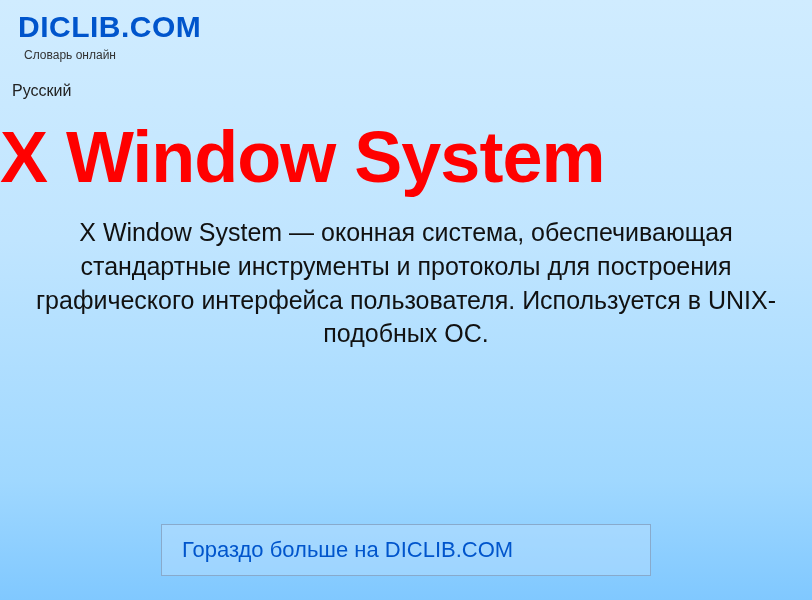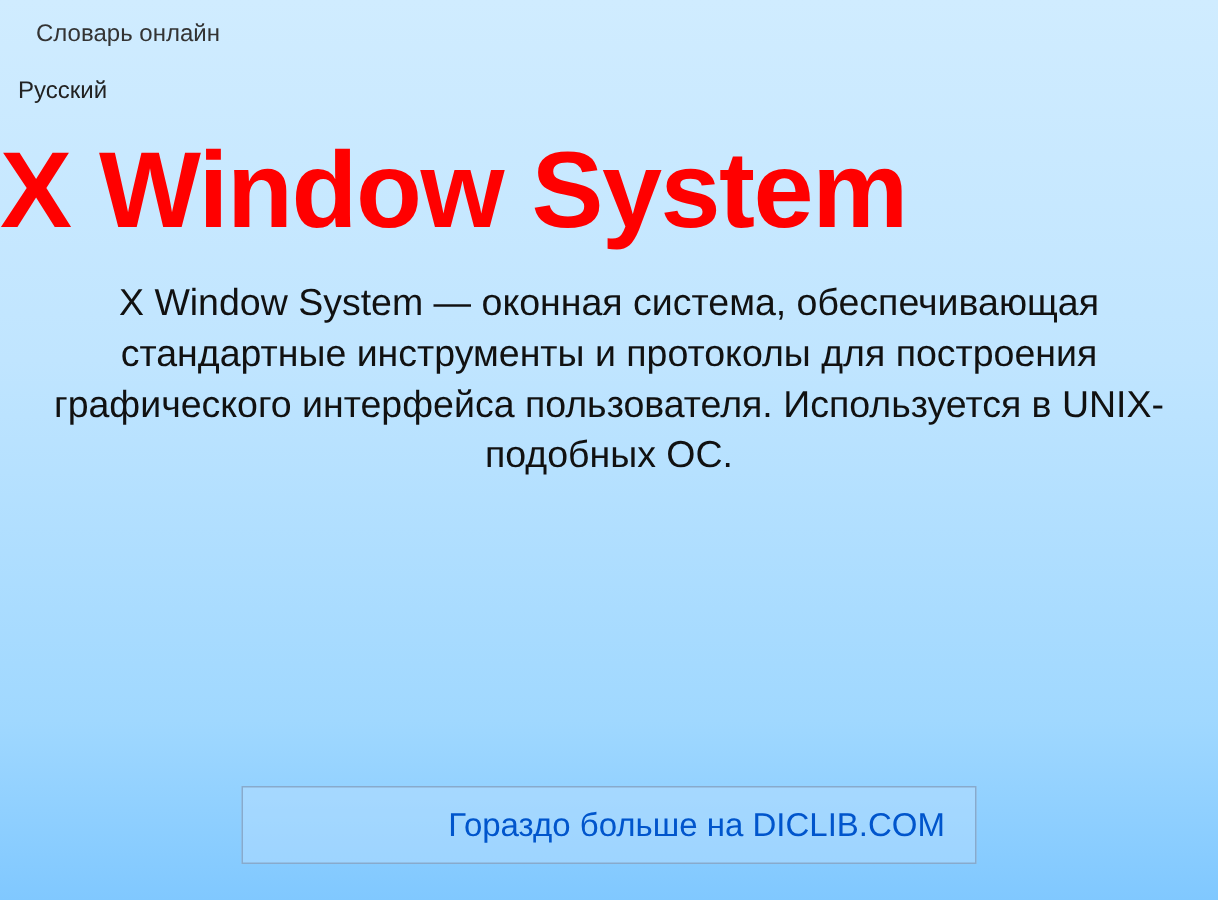--- a/index.html
+++ b/index.html
@@ -19,21 +19,21 @@
       padding: 10px 18px 6px 18px;
     }
     .site-name {
       color: #0055cc;
       font-size: 30px;
       font-weight: bold;
       letter-spacing: 0.5px;
     }
     .tagline {
       color: #333;
-      font-size: 16px;
+      font-size: 12px;
       margin-top: 4px;
       margin-left: 6px;
     }
     .language {
       color: #222;
       font-size: 16px;
       margin: 14px 0 0 12px;
     }
     .title {
       color: #ff0000;
@@ -51,34 +51,35 @@
       text-align: center;
     }
     .footer-link-container {
       position: absolute;
       bottom: 24px;
       left: 50%;
       transform: translateX(-50%);
       width: 490px;
       border: 1px solid #88aacc;
       background: rgba(200, 230, 255, 0.35);
-      text-align: right;
+      text-align: left;
       padding: 12px 20px;
     }
     .footer-link {
       color: #0055cc;
       font-size: 22px;
       text-decoration: none;
       cursor: pointer;
     }
   </style>
 </head>
 <body>
 
 <div class="header">
+  <div class="site-name">DICLIB.COM</div>
   <div class="tagline">Словарь онлайн</div>
 </div>
 
 <div class="language">Русский</div>
 
 <h1 class="title">X Window System</h1>
 
 <p class="description">X Window System — оконная система, обеспечивающая стандартные инструменты и протоколы для построения графического интерфейса пользователя. Используется в UNIX-подобных ОС.</p>
 
 <div class="footer-link-container">

